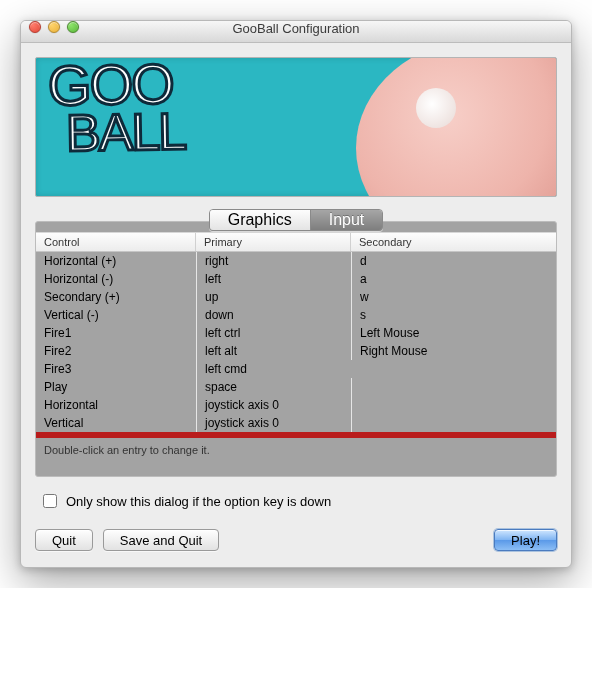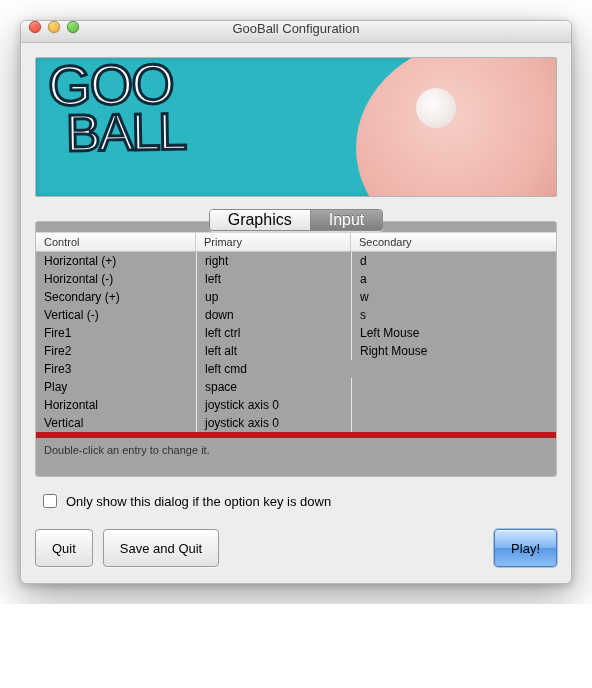--- a/index.html
+++ b/index.html
@@ -182,21 +182,21 @@
     width: 14px; height: 14px;
   }
 
   .button-row {
     display: flex;
     gap: 10px;
     margin-top: 18px;
     align-items: center;
   }
   .mac-btn {
-    height: 38px;
+    height: 22px;
     padding: 0 16px;
     border: 1px solid #9a9a9a;
     border-radius: 4px;
     background: linear-gradient(#fefefe,#e2e2e2);
     font-size: 13px;
     cursor: pointer;
     box-shadow: 0 1px 0 rgba(255,255,255,0.6), inset 0 1px 0 rgba(255,255,255,0.8);
     color: #000;
   }
   .mac-btn.default {

